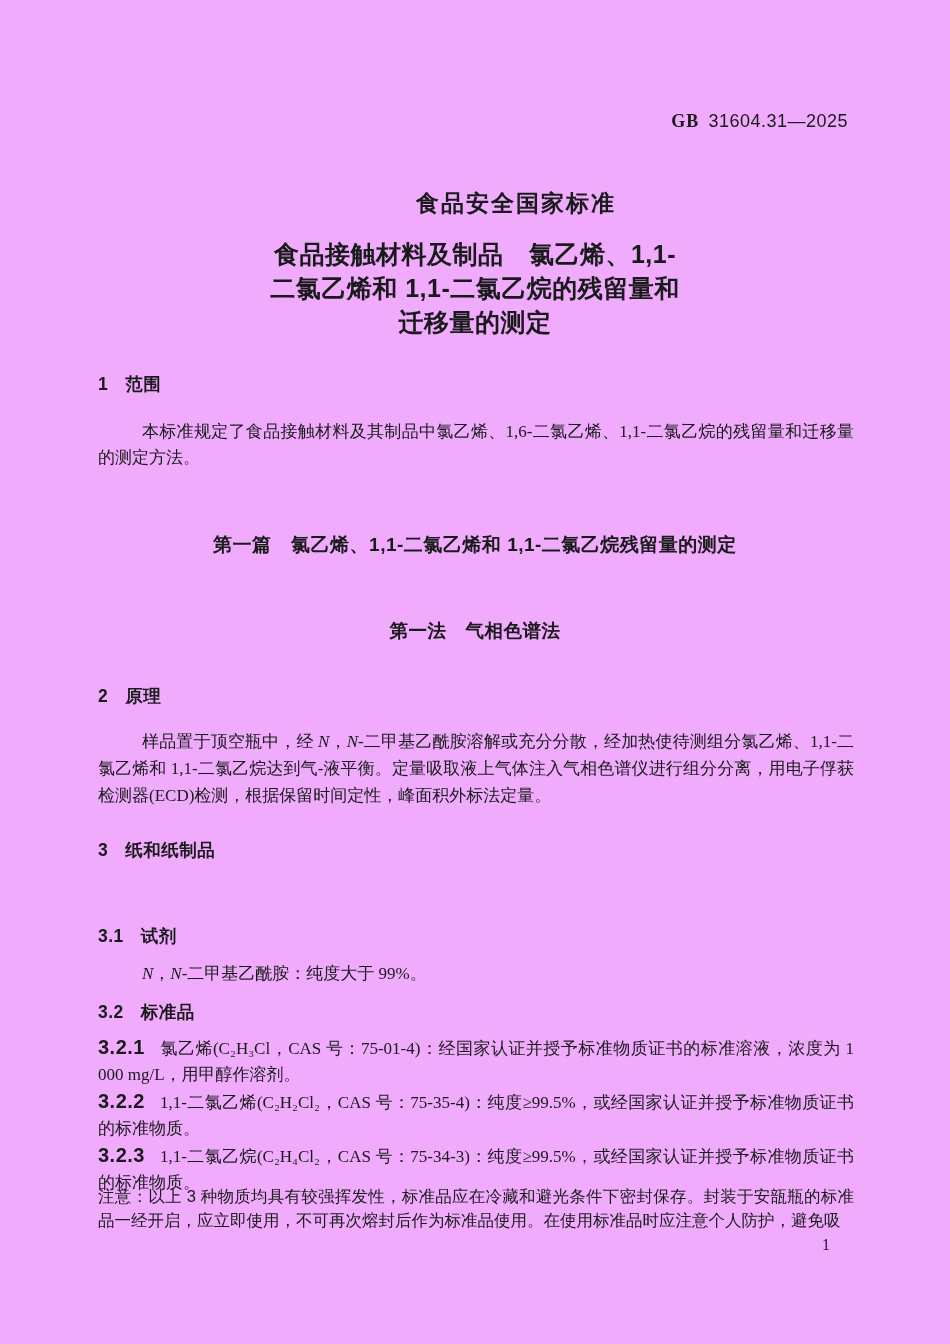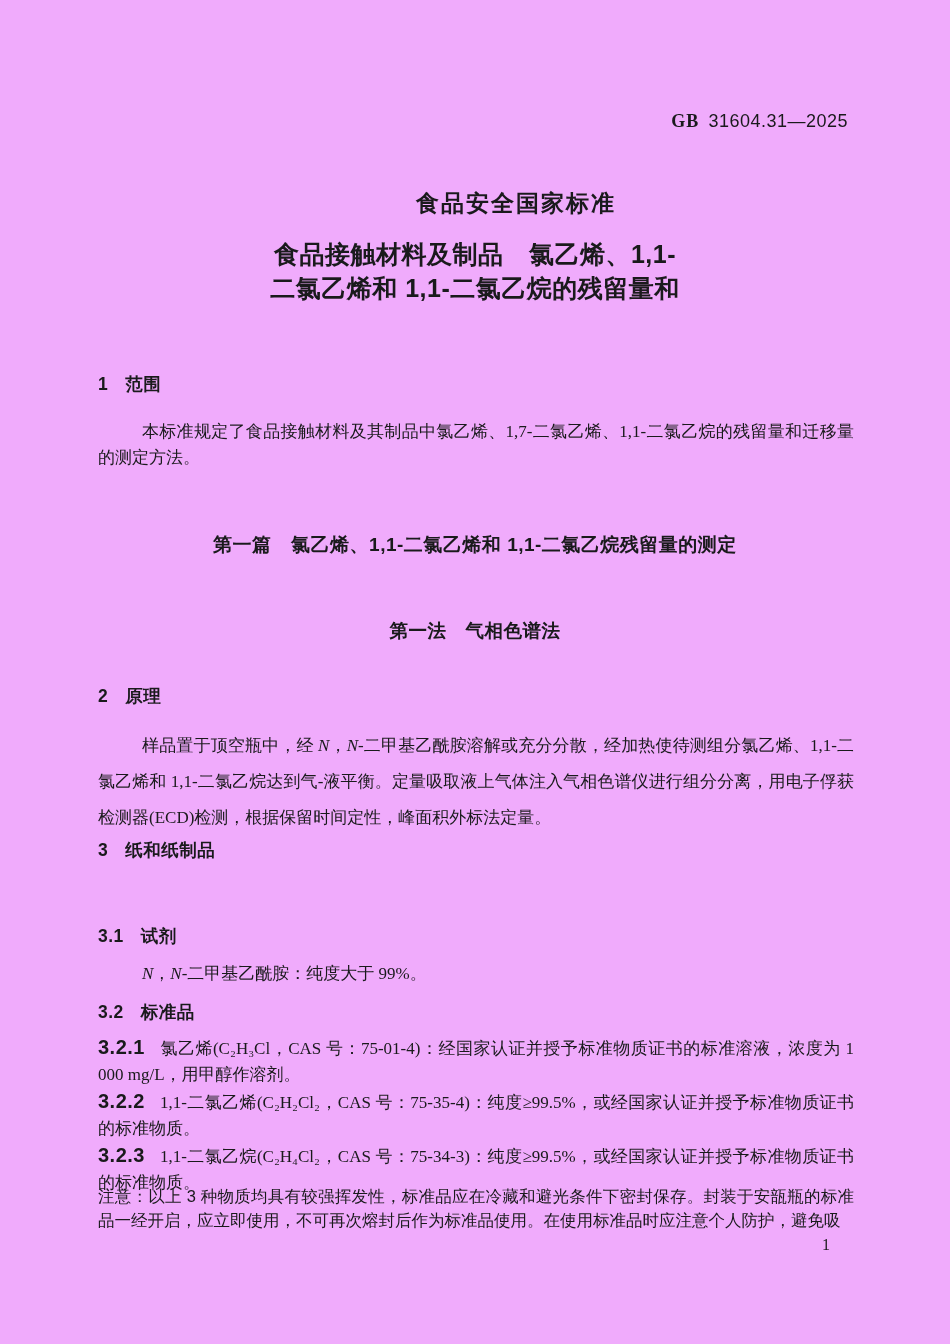--- a/index.html
+++ b/index.html
@@ -113,21 +113,21 @@
   }
 
   .it { font-style: italic; }
   p { margin: 0; }
 
   
   .h1 { top: 372px; }
   .p-scope1 { top: 419px; }
   .p-scope2 { top: 470px; }
   .h2 { top: 684px; }
-  .p-principle { top: 728px; line-height: 36px; }
+  .p-principle { top: 728px; line-height: 27px; }
   .h3 { top: 838px; }
   .p-intro { top: 886px; }
   .h31 { top: 924px; }
   .p-dma { top: 961px; }
   .h32 { top: 1000px; }
   .items { top: 1034px; }
   .note { top: 1184px; }
 </style>
 </head>
 <body>
@@ -136,26 +136,27 @@
 
   <div class="abs doc-number">
     <span class="prefix">GB</span><span class="code">31604.31—2025</span>
   </div>
 
   <div class="abs center-block hei main-title">食品安全国家标准</div>
 
   <div class="abs center-block hei doc-title">
     <div>食品接触材料及制品　氯乙烯、1,1-</div>
     <div>二氯乙烯和 1,1-二氯乙烷的残留量和</div>
+    <div>迁移量的测定</div>
   </div>
 
   <div class="abs text-col hei clause-heading h1">
     <span class="c-num">1</span><span>范围</span>
   </div>
-  <p class="abs text-col song indent p-scope1">本标准规定了食品接触材料及其制品中氯乙烯、1,7-二氯乙烯、1,1-二氯乙烷的残留量和迁移量的测定方法。</p>
+  <p class="abs text-col song indent p-scope1">本标准规定了食品接触材料及其制品中氯乙烯、1,6-二氯乙烯、1,1-二氯乙烷的残留量和迁移量的测定方法。</p>
 
   <div class="abs center-block hei part-heading">第一篇　氯乙烯、1,1-二氯乙烯和 1,1-二氯乙烷残留量的测定</div>
   <div class="abs center-block hei method-heading">第一法　气相色谱法</div>
 
   <div class="abs text-col hei clause-heading h2">
     <span class="c-num">2</span><span>原理</span>
   </div>
   <p class="abs text-col song indent p-principle"><span>样品置于顶空瓶中，经 </span><span class="it">N</span><span>，</span><span class="it">N</span><span>-二甲基乙酰胺溶解或充分分散，经加热使待测组分氯乙烯、1,1-二氯乙烯和 1,1-二氯乙烷达到气-液平衡。定量吸取液上气体注入气相色谱仪进行组分分离，用电子俘获检测器(ECD)检测，根据保留时间定性，峰面积外标法定量。</span></p>
 
   <div class="abs text-col hei clause-heading h3">

